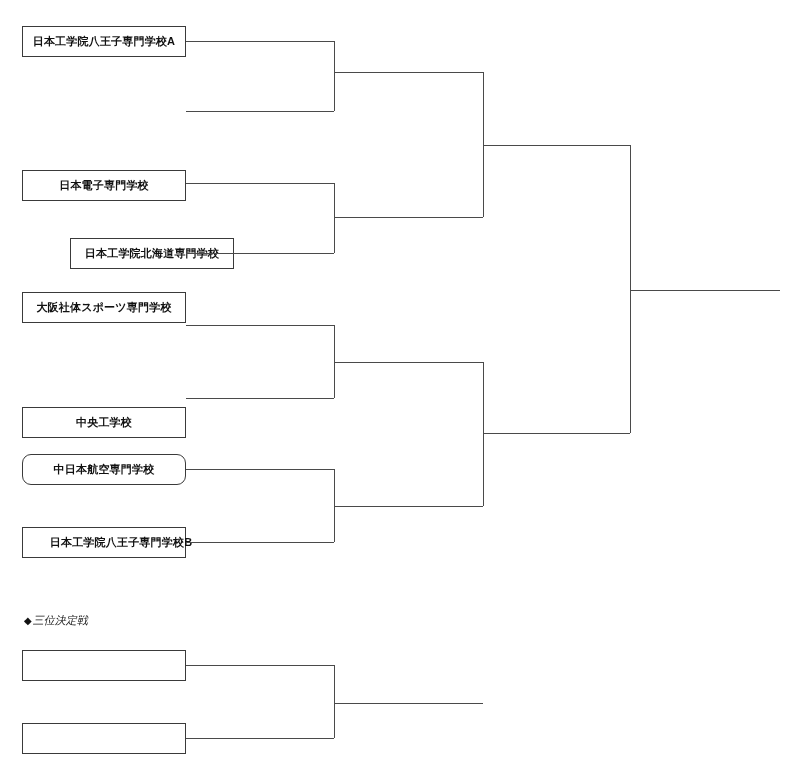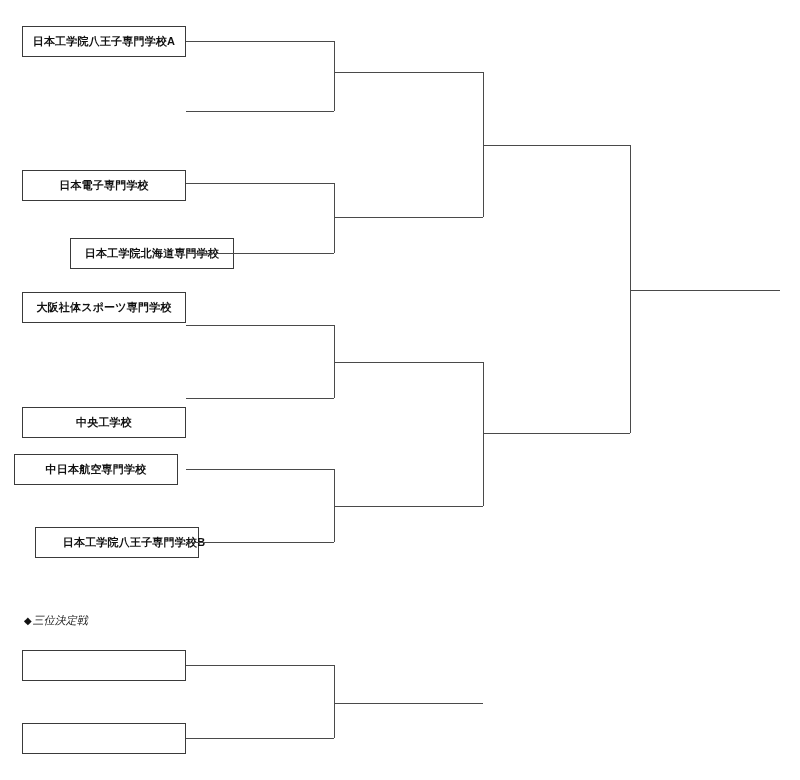--- a/index.html
+++ b/index.html
@@ -90,25 +90,25 @@
   </div>
 
   <div class="slot" style="left:22px; top:292px;">
     <span class="slot-label">大阪社体スポーツ専門学校</span>
   </div>
 
   <div class="slot" style="left:22px; top:383px;margin-top:24px;">
     <span class="slot-label">中央工学校</span>
   </div>
 
-  <div class="slot" style="left:14px; top:454px;">
+  <div class="slot" style="left:22px; top:454px;border-radius:9px;">
     <span class="slot-label">中日本航空専門学校</span>
   </div>
 
-  <div class="slot" style="left:35px; top:527px;padding-left:34px;">
+  <div class="slot" style="left:22px; top:527px;padding-left:34px;">
     <span class="slot-label">日本工学院八王子専門学校B</span>
   </div>
 
   <div class="hline" style="left:186px; top:41px;  width:148px;"></div>
   <div class="hline" style="left:186px; top:111px; width:148px;"></div>
   <div class="vline" style="left:334px; top:41px;  height:70px;"></div>
   <div class="hline" style="left:334px; top:72px;  width:149px;"></div>
 
   <div class="hline" style="left:186px; top:183px; width:148px;"></div>
   <div class="hline" style="left:186px; top:253px; width:148px;"></div>

